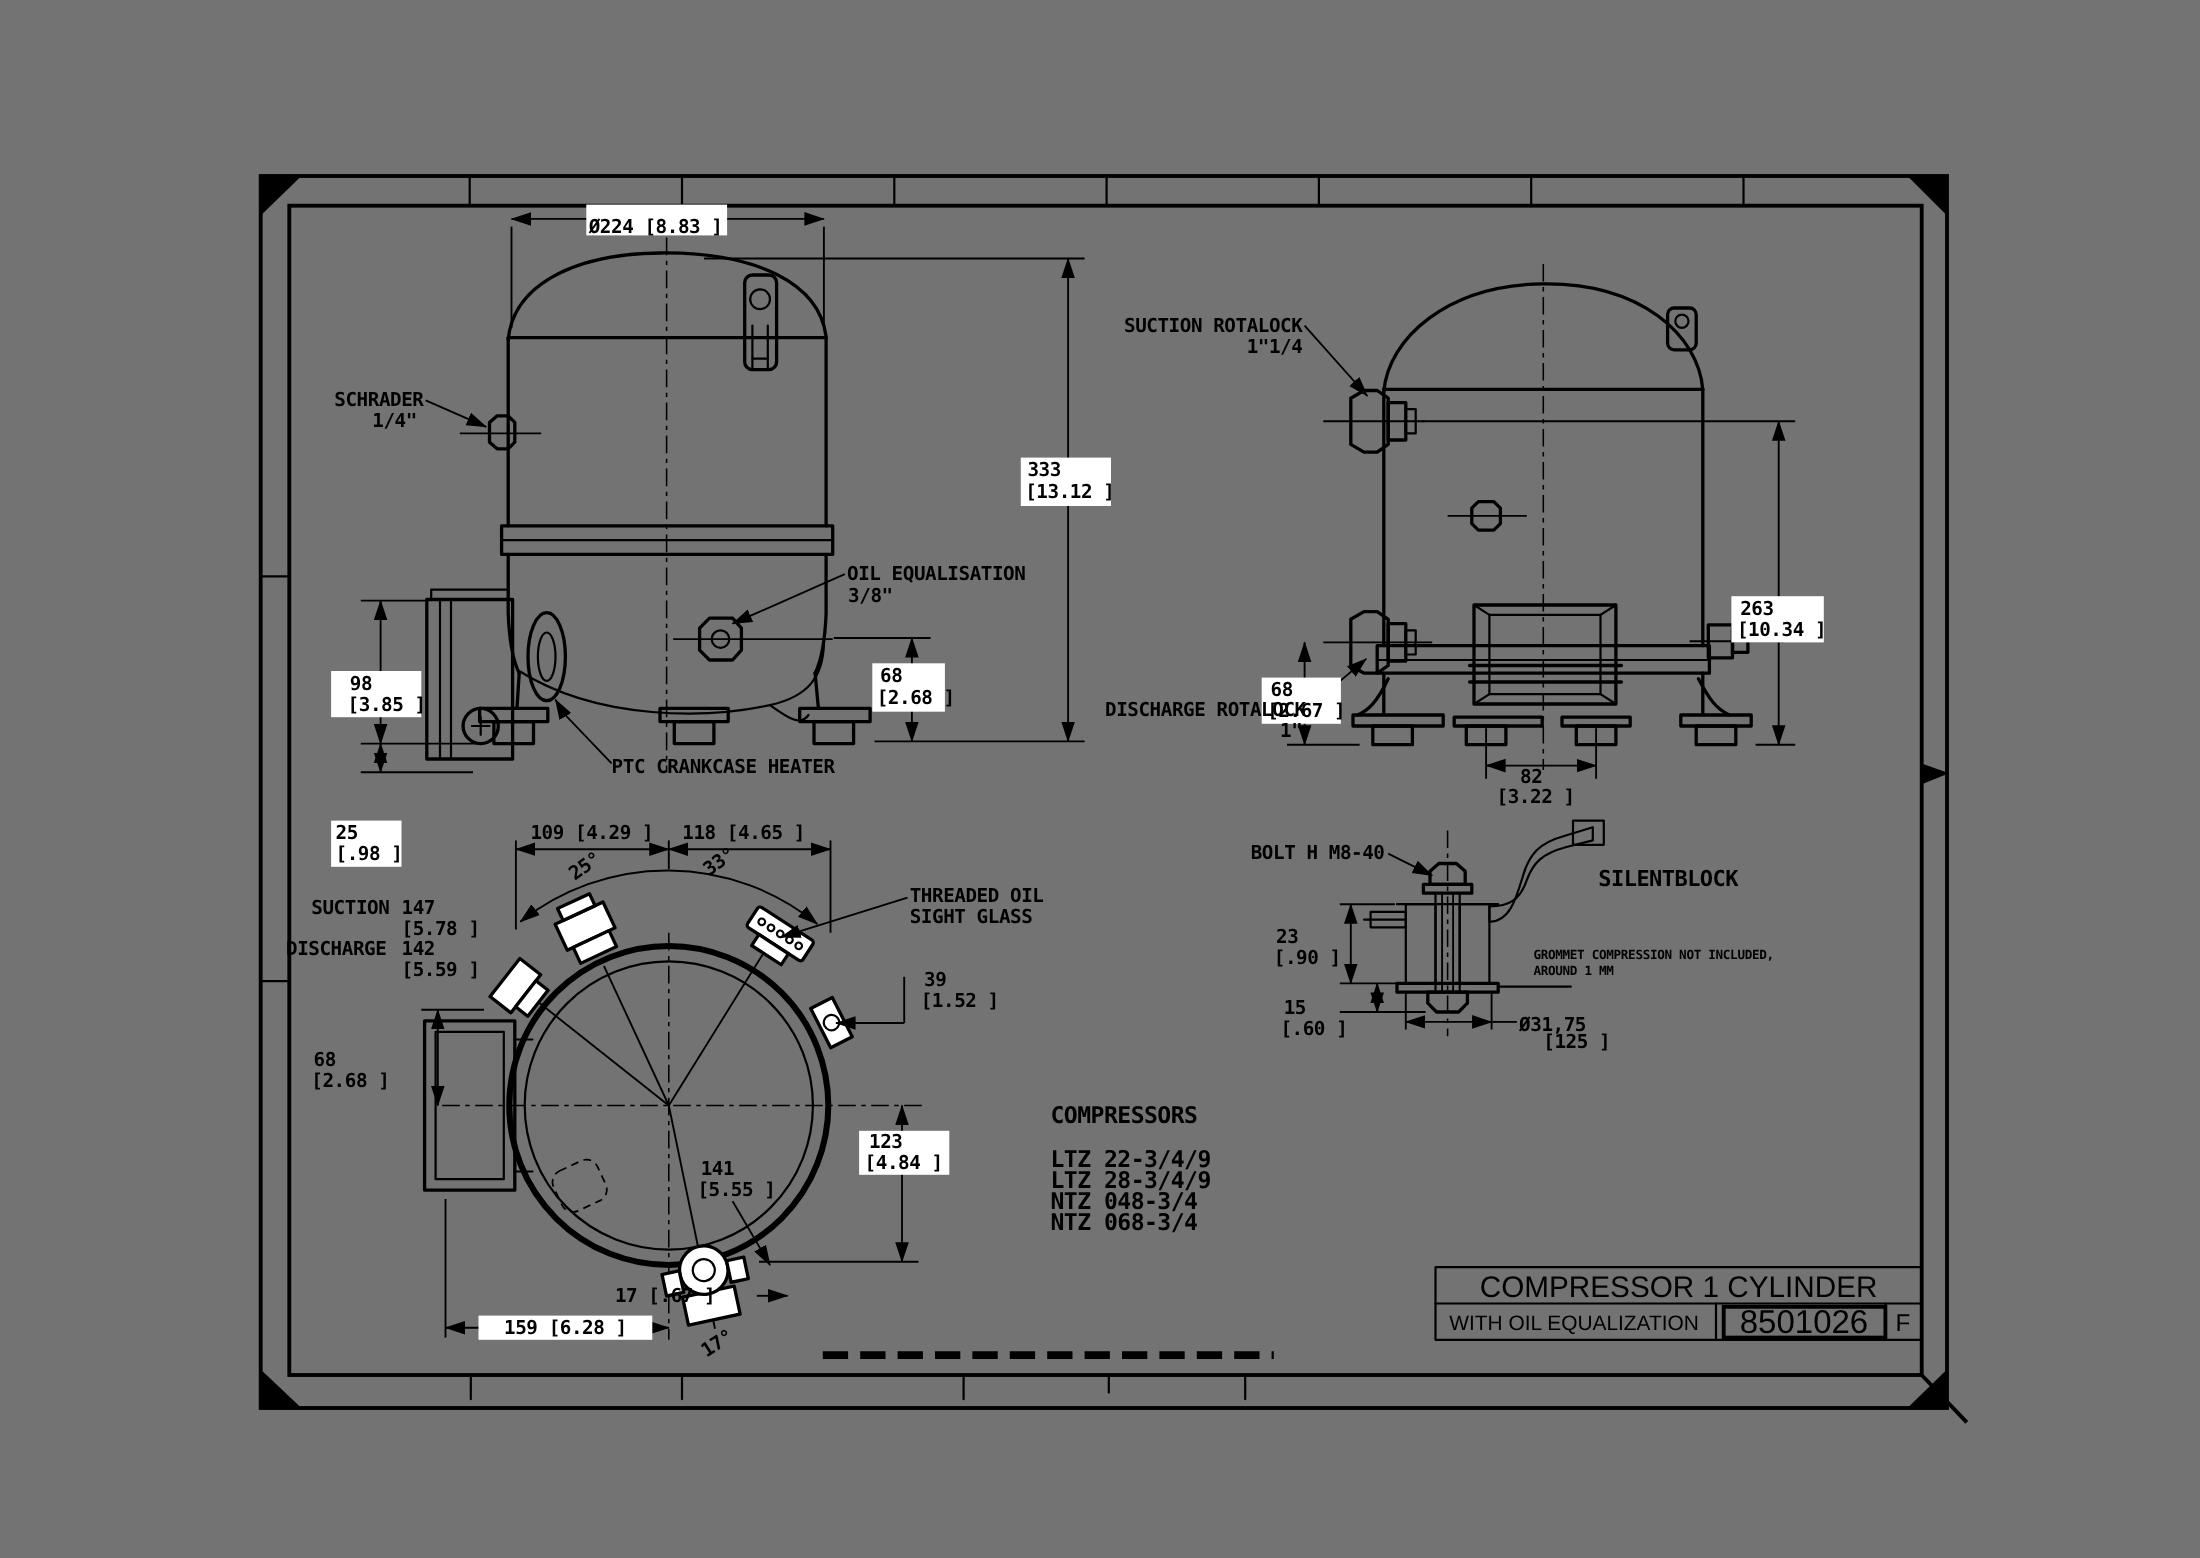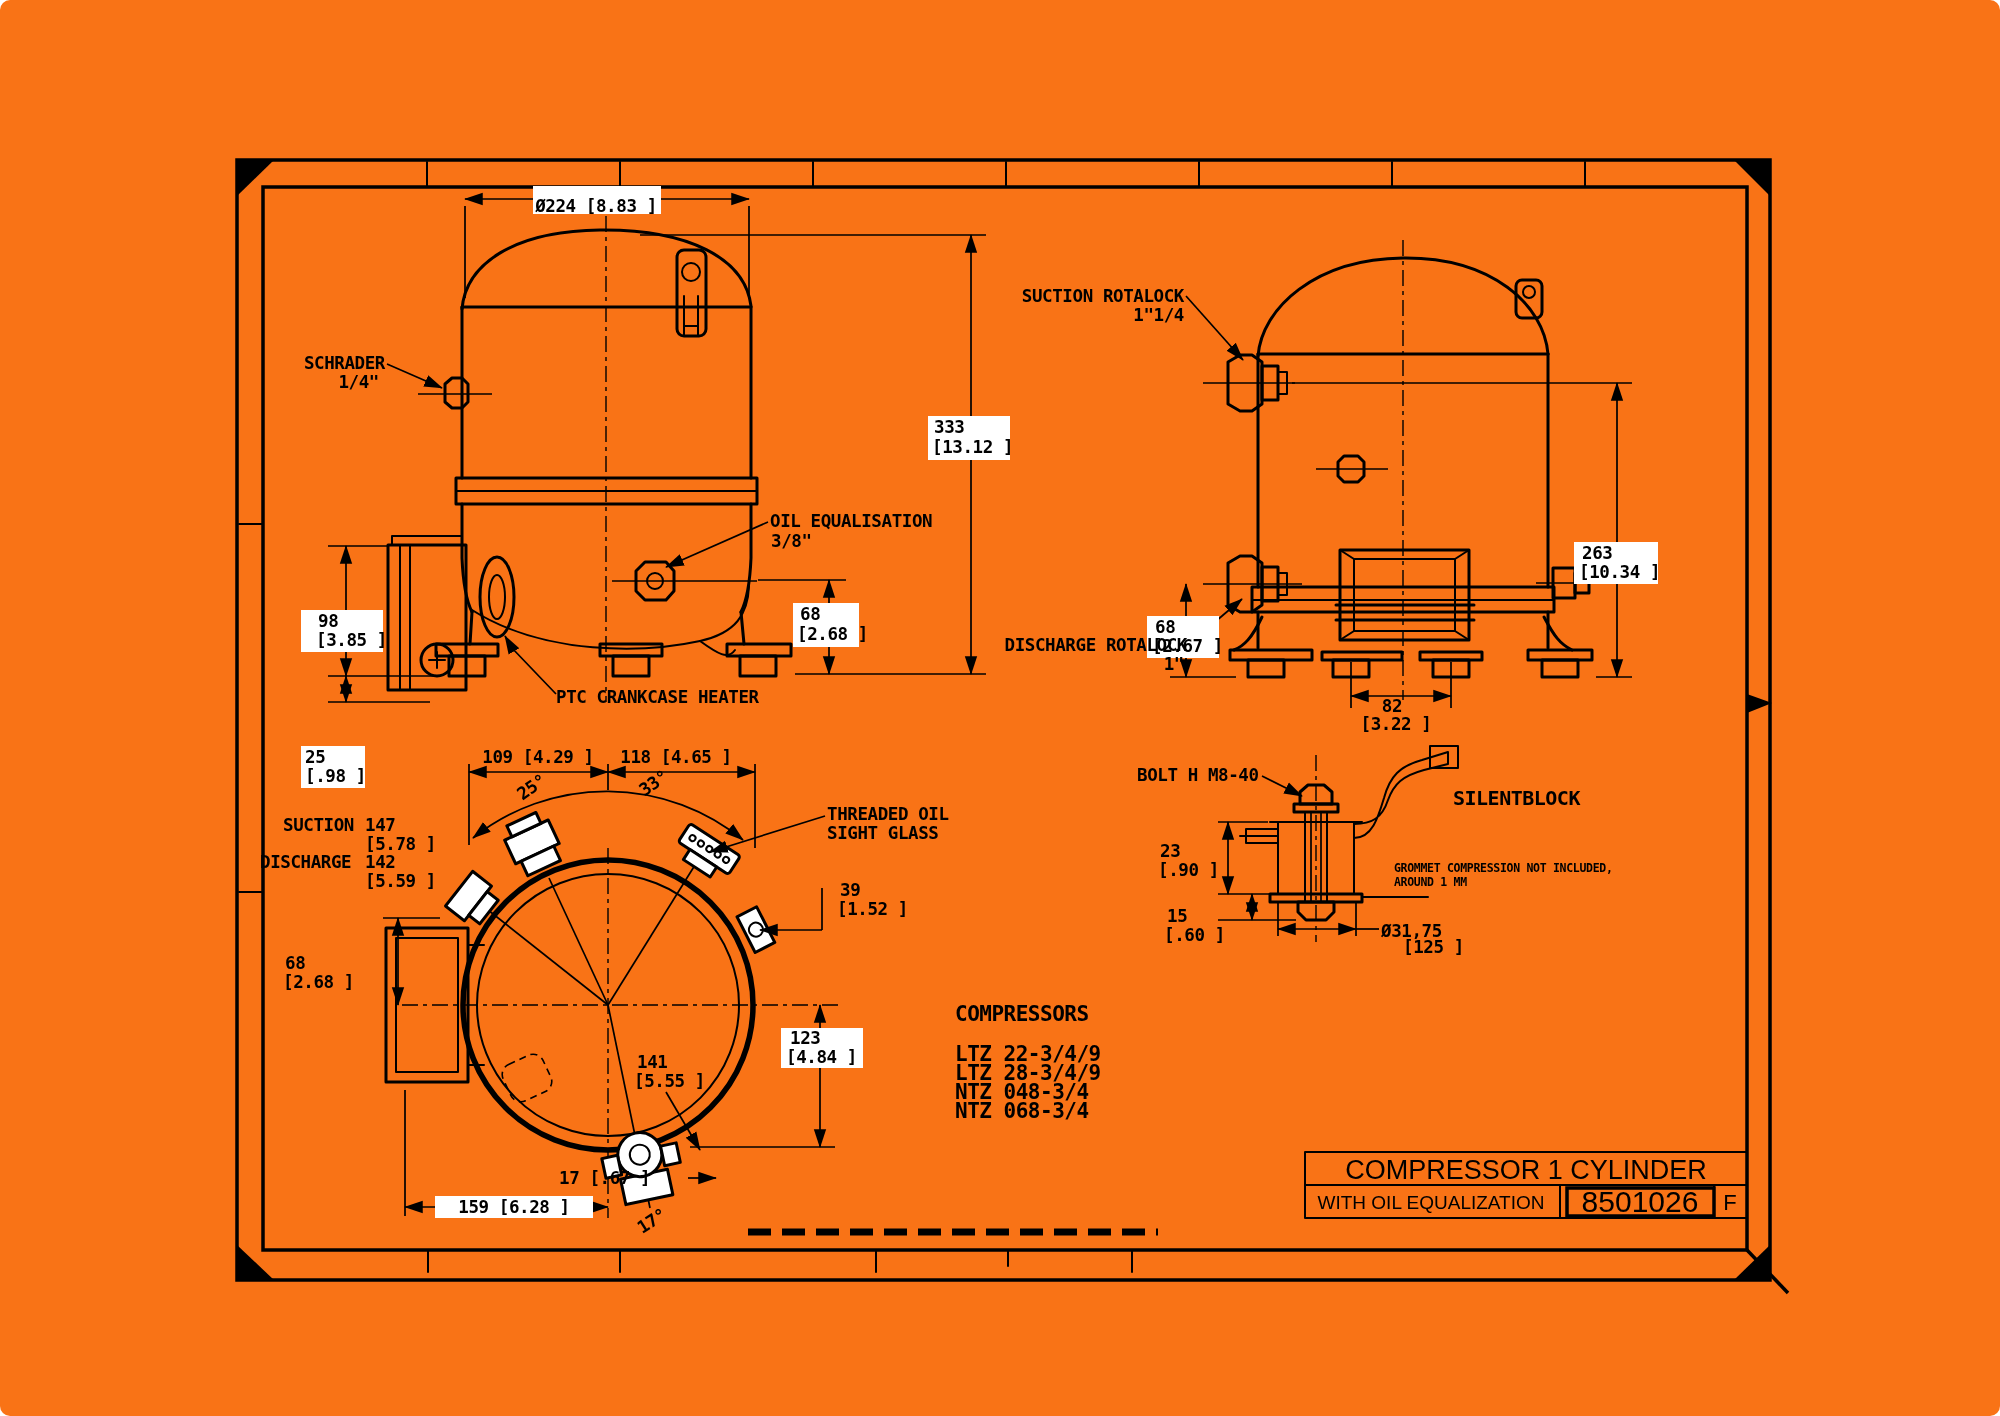--- a/index.html
+++ b/index.html
@@ -1,16 +1,16 @@
 <!DOCTYPE html>
 <html><head>
 <meta charset="utf-8">
 <style>
   html,body{margin:0;padding:0;background:#ffffff;}
-  #sheet{position:relative;width:2000px;height:1416px;background:#f97316;overflow:hidden;border-radius:10px;}
+  #sheet{position:relative;width:2000px;height:1416px;background:#737373;overflow:hidden;}
   svg{position:absolute;left:0;top:0;}
   .o  {stroke:#000;fill:none;stroke-width:3;stroke-linecap:round;stroke-linejoin:round;}
   .o2 {stroke:#000;fill:none;stroke-width:2;stroke-linecap:round;stroke-linejoin:round;}
   .th {stroke:#000;fill:none;stroke-width:5.5;}
   .d  {stroke:#000;fill:none;stroke-width:1.7;}
   .cl {stroke:#000;fill:none;stroke-width:1.4;stroke-dasharray:16 5 4 5;}
   .dash{stroke:#000;fill:none;stroke-width:1.6;stroke-dasharray:7 5;}
   .fr {stroke:#000;fill:none;stroke-width:3.5;}
   .blk{fill:#000;stroke:none;}
   .wh {fill:#fff;stroke:none;}

